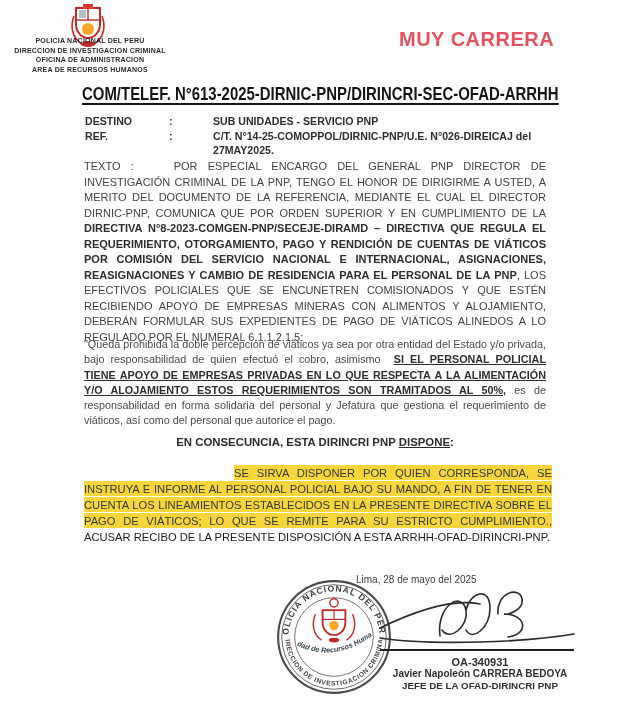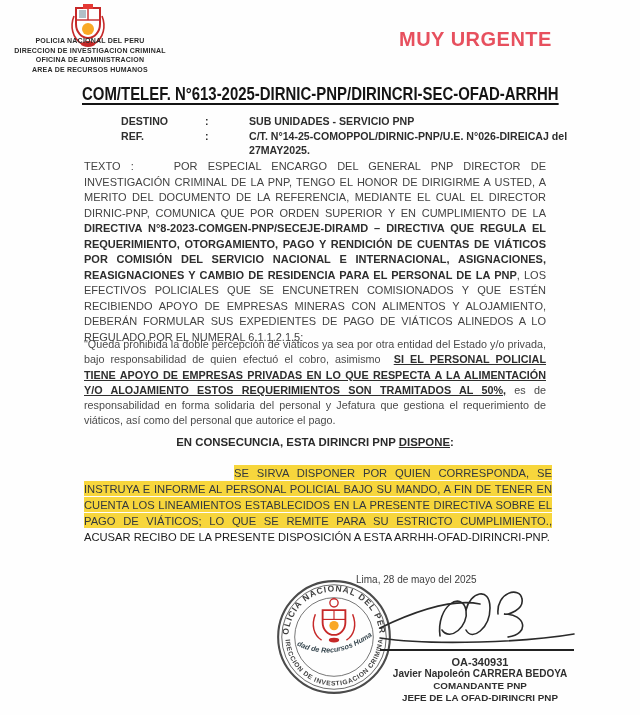--- a/index.html
+++ b/index.html
@@ -12,21 +12,21 @@
   .org-block{position:absolute;left:4px;top:36px;width:172px;text-align:center;
     font-size:7px;font-weight:700;line-height:9.6px;color:#2c2c2c;letter-spacing:.2px;}
   .logo{position:absolute;left:68px;top:2px;width:40px;height:46px;}
   .urgency{position:absolute;left:399px;top:28px;font-size:20px;font-weight:700;
     color:var(--urgency,#e7505e);letter-spacing:.5px;}
   
   .doc-title{position:absolute;left:82px;top:84px;font-size:18px;font-weight:700;color:#141414;
     white-space:nowrap;transform:scaleX(.83);transform-origin:left center;
     text-decoration:underline;text-decoration-thickness:2px;text-underline-offset:3px;}
   
-  .meta{position:absolute;left:85px;top:114px;width:470px;font-size:10.6px;font-weight:700;color:#2e2e2e;margin-left:36px;}
+  .meta{position:absolute;left:85px;top:114px;width:470px;font-size:10.6px;font-weight:700;color:#2e2e2e;}
   .meta-row{display:flex;line-height:14.6px;}
   .meta-label{width:84px;}
   .meta-colon{width:44px;}
   .meta-value{flex:1;}
   
   .para{position:absolute;left:84px;width:462px;text-align:justify;}
   .p1{top:159px;font-size:11px;line-height:15.5px;color:#424242;}
   .texto-label{font-weight:400;}
   .texto-gap{display:inline-block;width:40px;}
   .b{font-weight:700;color:#2e2e2e;}
@@ -69,21 +69,21 @@
     <rect x="11" y="8" width="7" height="8" fill="#90a4ae" opacity=".7"></rect>
   </svg>
 
   <div class="org-block">
     <div>POLICIA NACIONAL DEL PERU</div>
     <div>DIRECCION DE INVESTIGACION CRIMINAL</div>
     <div>OFICINA DE ADMINISTRACION</div>
     <div>AREA DE RECURSOS HUMANOS</div>
   </div>
 
-  <div class="urgency">MUY URGENTE</div>
+  <div class="urgency">MUY CARRERA</div>
 
   <div class="doc-title">COM/TELEF. N°613-2025-DIRNIC-PNP/DIRINCRI-SEC-OFAD-ARRHH</div>
 
   <div class="meta">
     <div class="meta-row">
       <span class="meta-label">DESTINO</span>
       <span class="meta-colon">:</span>
       <span class="meta-value">SUB UNIDADES - SERVICIO PNP</span>
     </div>
     <div class="meta-row">
@@ -141,17 +141,16 @@
       <path d="M 88,26 C 92,8 112,2 112,24 C 112,44 94,58 88,46"></path>
       <path d="M 120,30 C 118,8 142,2 144,15 C 146,26 130,31 126,30 C 148,30 152,50 130,53"></path>
       <path d="M 2,54 C 55,62 150,58 196,50"></path>
     </g>
     <line x1="2" y1="66" x2="196" y2="66" stroke="#222" stroke-width="2"></line>
   </svg>
 
   <div class="sig-block">
     <div class="sig-code">OA-340931</div>
     <div class="sig-name">Javier Napoleón CARRERA BEDOYA</div>
-    <div class="sig-rank">COMANDANTE PNP</div>
     <div class="sig-pos">JEFE DE LA OFAD-DIRINCRI PNP</div>
   </div>
 
 </div>
 
 </body></html>

